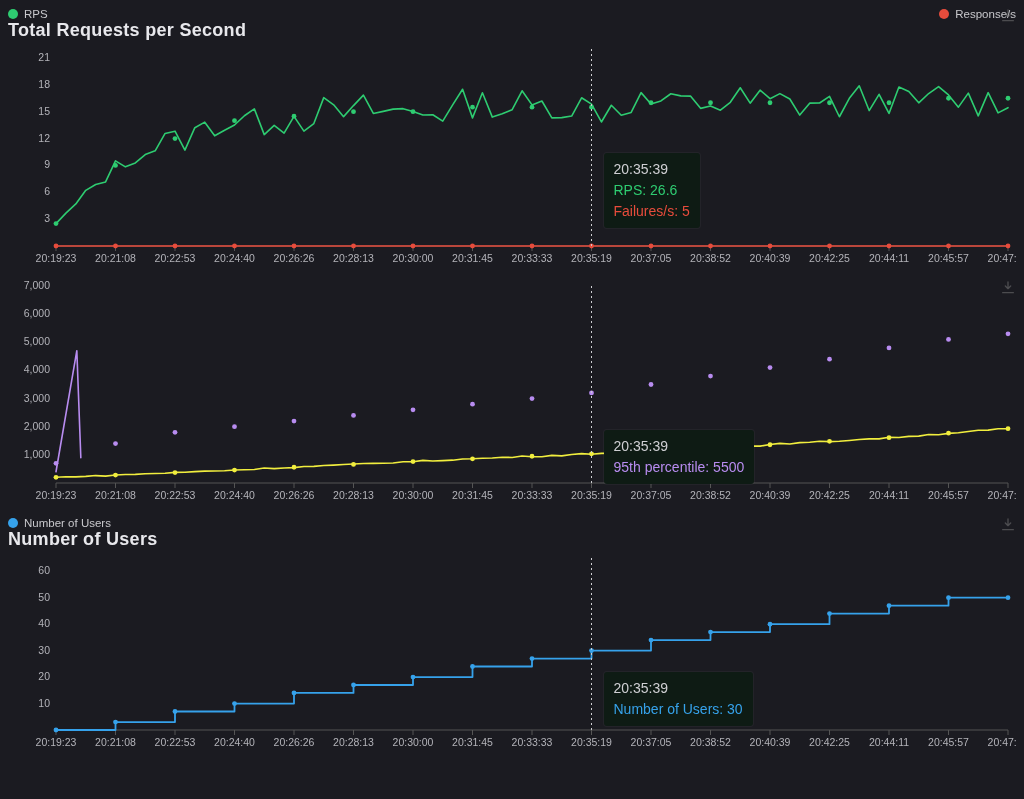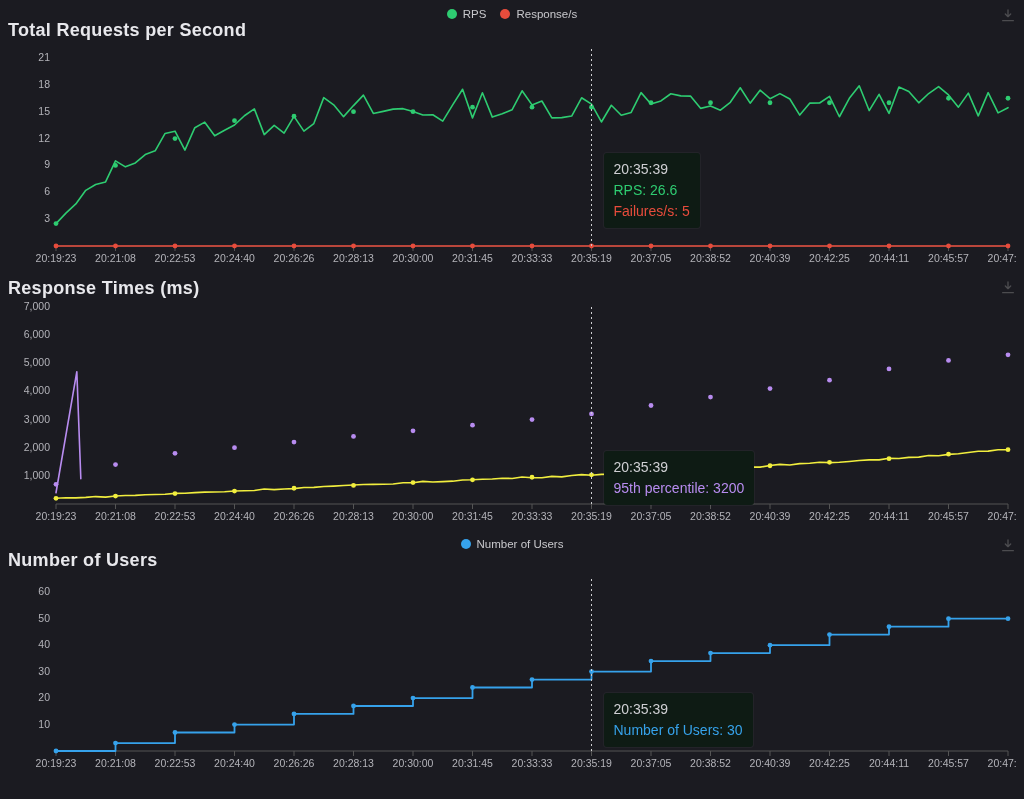--- a/index.html
+++ b/index.html
@@ -1,18 +1,18 @@
 <!DOCTYPE html>
 <html><head>
 <meta charset="utf-8">
 <style>
 html,body{margin:0;padding:0;background:#1b1b21;color:#d5d5d9;font-family:Arial,Helvetica,sans-serif;font-size:12px;width:1024px}
 .panel{position:relative;padding:6px 8px 4px 8px}
 .title{color:#e8e8ec;font-size:18px;font-weight:700;letter-spacing:.3px}
-.legend{display:flex;justify-content:center;gap:14px;padding-top:2px;font-size:11.5px;color:#c8c8cc}
+.legend{display:flex;justify-content:space-between;gap:14px;padding-top:2px;font-size:11.5px;color:#c8c8cc}
 .lg{display:flex;align-items:center;gap:6px}
 .dot{width:10px;height:10px;border-radius:50%;display:inline-block}
 .dl-icon{position:absolute;right:8px;top:8px;width:16px;height:16px;opacity:.45}
 .chart{position:relative;margin-top:2px}
 svg{display:block}
 .vline{stroke:#cfcfd3;stroke-width:1;stroke-dasharray:2 3}
 .tip{position:absolute;background:#0e1b14;border-radius:3px;padding:6px 10px;font-size:14px;line-height:1.5;color:#cfcfd3;box-shadow:0 0 0 1px rgba(255,255,255,.04)}
 .axisline{fill:none;stroke:#555}
 </style>
 </head>
@@ -120,21 +120,20 @@
         <div style="color:#2ecc71">RPS: 26.6</div>
         <div style="color:#e74c3c">Failures/s: 5</div>
       </div>
   </div>
 </div>
 
 <div class="panel">
   <svg class="dl-icon" viewBox="0 0 24 24">
       <path fill="#888" d="M12 3v10m0 0l-4-4m4 4l4-4M4 19h16" stroke="#888" stroke-width="2" stroke-linecap="round"></path>
     </svg>
-  <div class="title">Response Times (ms)</div>
   <div class="chart">
       <svg id="svg2" width="1008" height="225">
         <text x="42" y="177.85714285714286" text-anchor="end" fill="#b3b3b9" font-size="10.5">1,000</text>
         <text x="42" y="149.71428571428572" text-anchor="end" fill="#b3b3b9" font-size="10.5">2,000</text>
         <text x="42" y="121.57142857142857" text-anchor="end" fill="#b3b3b9" font-size="10.5">3,000</text>
         <text x="42" y="93.42857142857143" text-anchor="end" fill="#b3b3b9" font-size="10.5">4,000</text>
         <text x="42" y="65.28571428571428" text-anchor="end" fill="#b3b3b9" font-size="10.5">5,000</text>
         <text x="42" y="37.14285714285714" text-anchor="end" fill="#b3b3b9" font-size="10.5">6,000</text>
         <text x="42" y="9" text-anchor="end" fill="#b3b3b9" font-size="10.5">7,000</text>
         <line x1="48" y1="203" x2="1000" y2="203" class="axisline" stroke="#555"></line>
@@ -205,21 +204,21 @@
         <circle cx="702.5" cy="168.10285714285715" r="2.4" fill="#f1ee3e"></circle>
         <circle cx="762" cy="164.72571428571428" r="2.4" fill="#f1ee3e"></circle>
         <circle cx="821.5" cy="161.34857142857143" r="2.4" fill="#f1ee3e"></circle>
         <circle cx="881" cy="157.69" r="2.4" fill="#f1ee3e"></circle>
         <circle cx="940.5" cy="153.18714285714287" r="2.4" fill="#f1ee3e"></circle>
         <circle cx="1000" cy="148.68428571428572" r="2.4" fill="#f1ee3e"></circle>
         <line x1="583.5" y1="6" x2="583.5" y2="203" class="vline"></line>
       </svg>
     <div class="tip" id="tip2" style="left: 595.5px; top: 150px;">
         <div style="color:#cfcfd3">20:35:39</div>
-        <div style="color:#b88cf0">95th percentile: 3200</div>
+        <div style="color:#b88cf0">95th percentile: 5500</div>
       </div>
   </div>
 </div>
 
 <div class="panel">
   <div class="legend" id="leg3">
       <span class="lg">
         <span class="dot" style="background: rgb(54, 162, 235);"></span>
         <span>Number of Users</span>
       </span>

